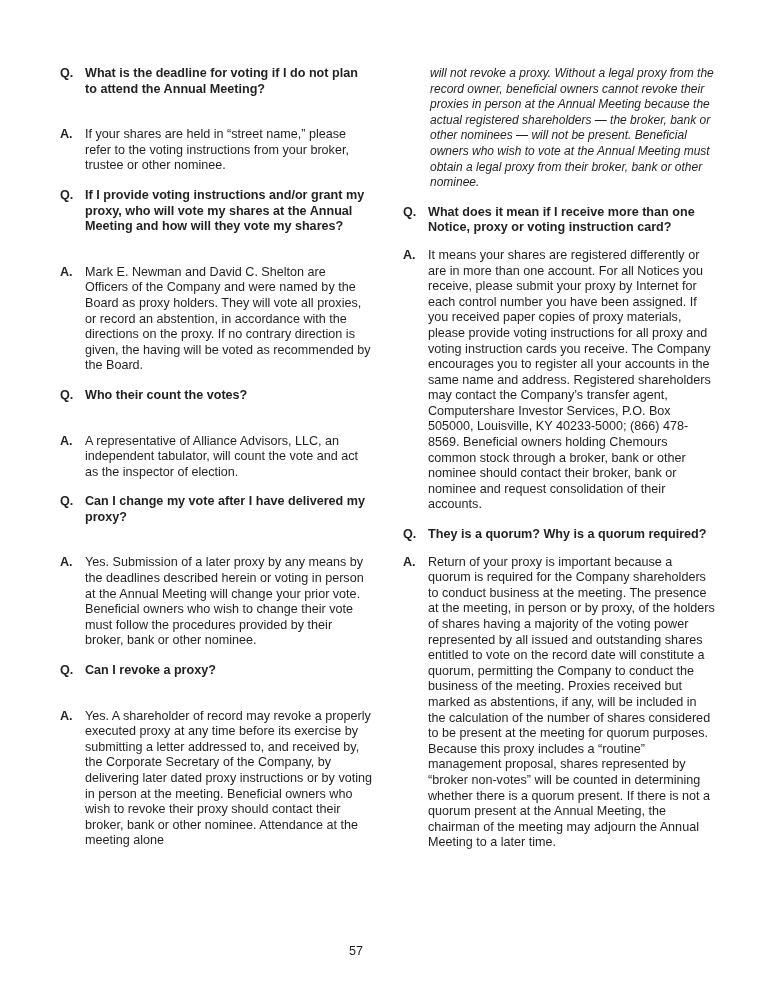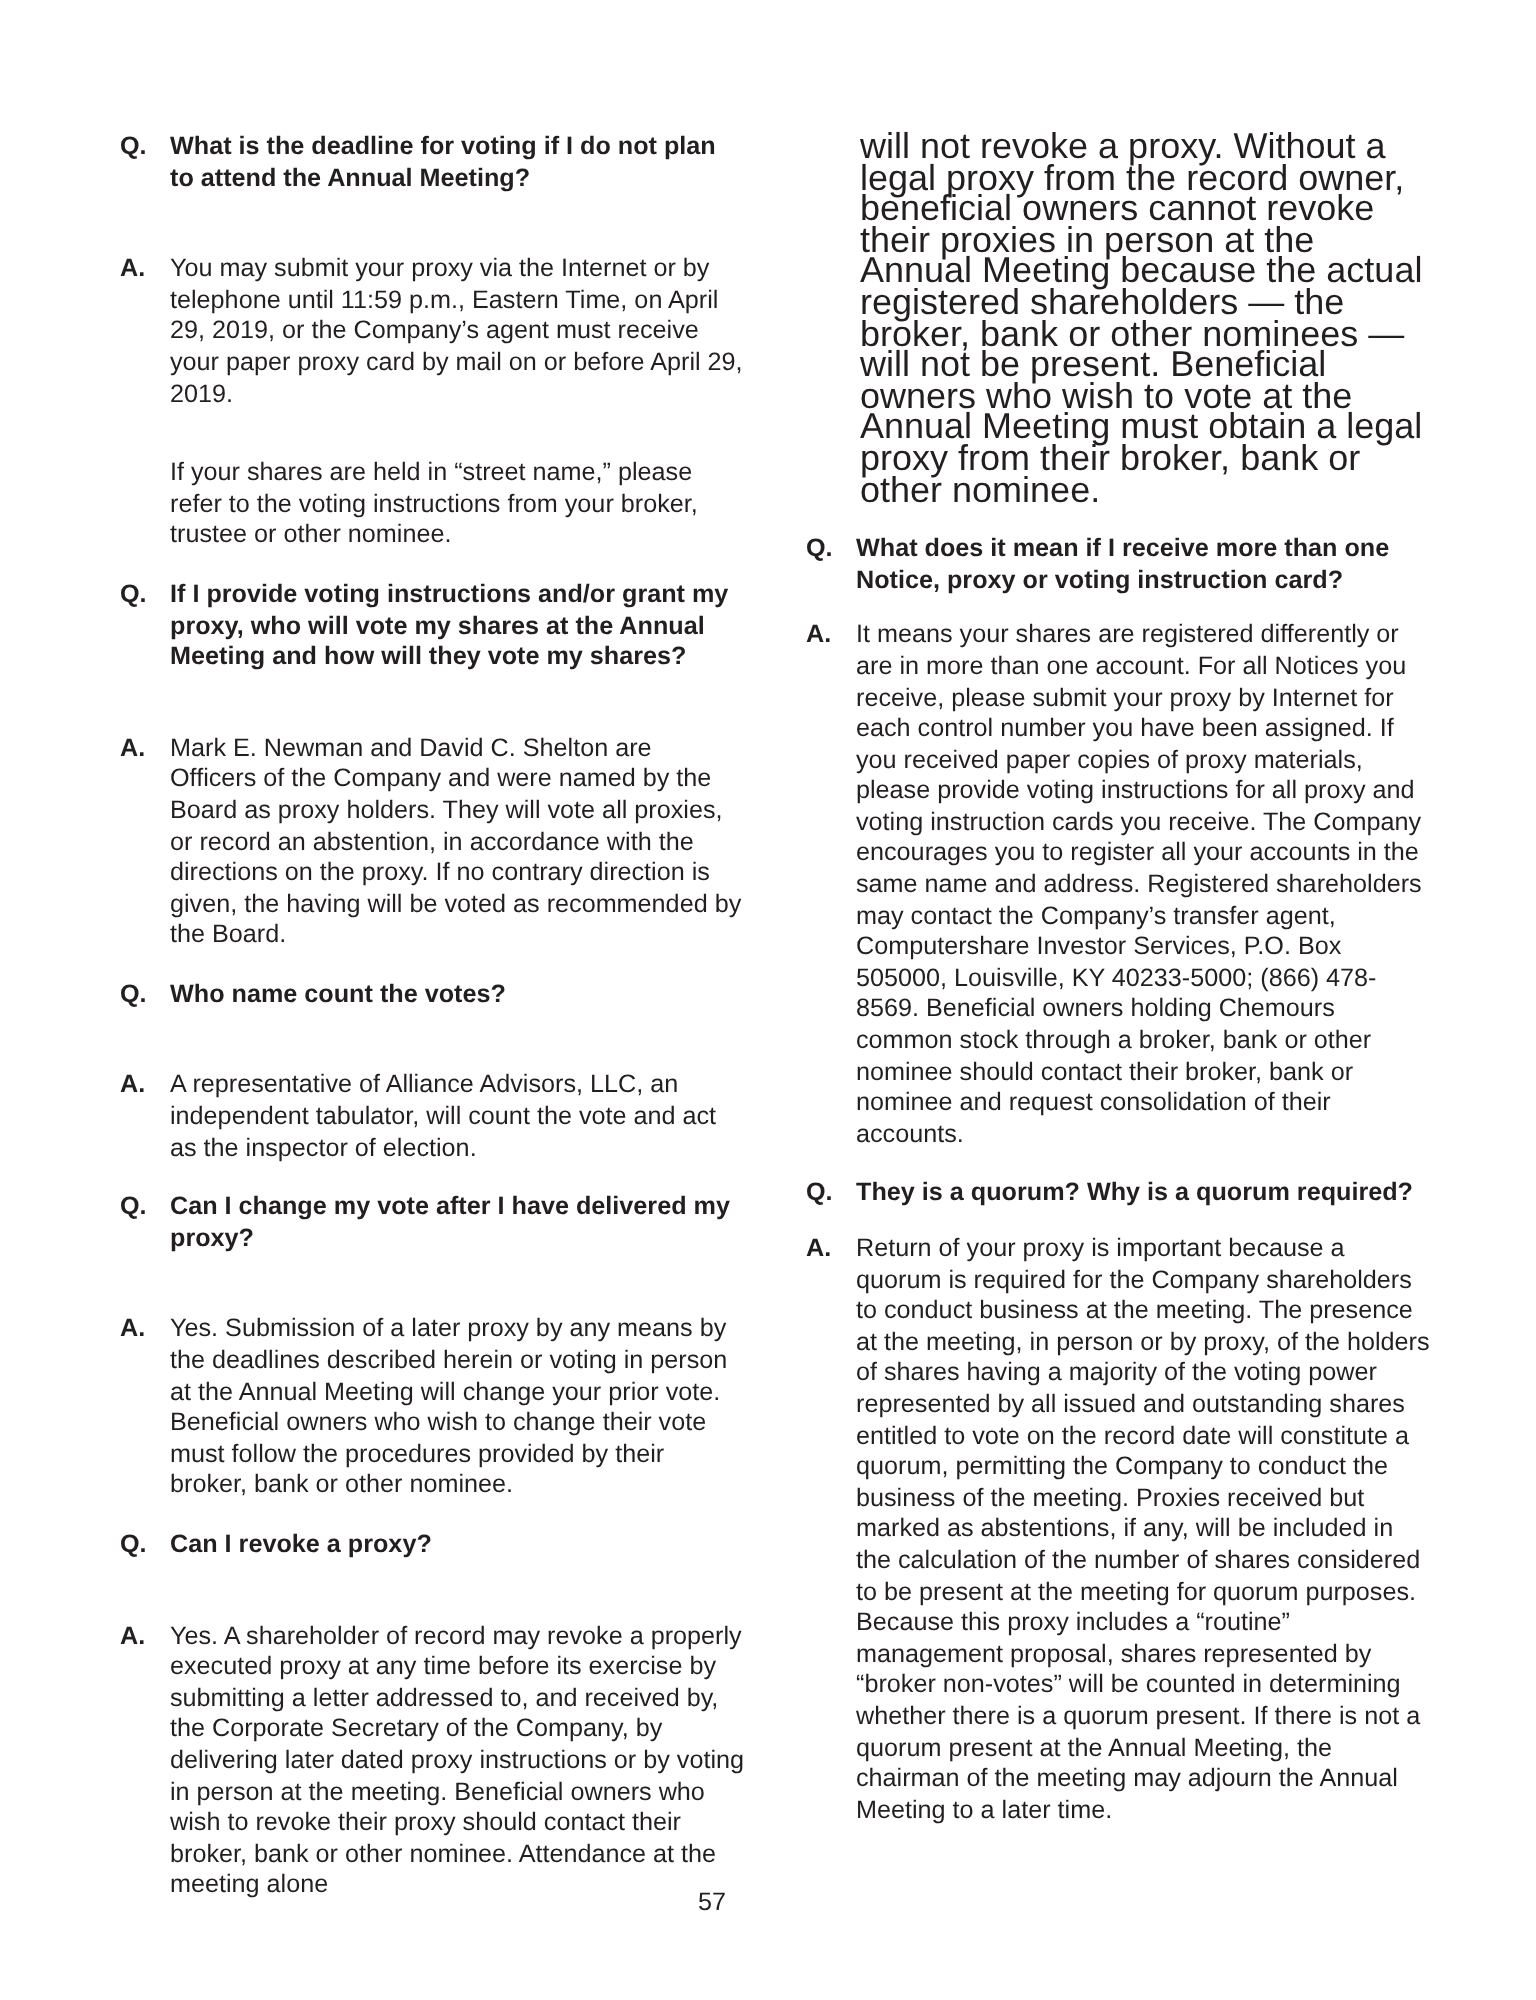--- a/index.html
+++ b/index.html
@@ -6,53 +6,52 @@
   body { width: 768px; height: 1000px; position: relative; overflow: hidden;
          font-family: "Liberation Sans", sans-serif; color: #231f20; }
   .col { position: absolute; top: 66px; width: 312px; }
   .col-left { left: 60px; }
   .col-right { left: 403px; }
   .qa { position: relative; padding-left: 25px; font-size: 12.6px; line-height: 15.6px; }
   .qa .mark { position: absolute; left: 0; top: 0; font-weight: bold; }
   .q { font-weight: bold; }
   .p { margin: 0; }
   .p + .p { margin-top: 24px; }
-  .cont { padding-left: 27px; font-size: 18px; line-height: 15.6px; }
+  .cont { padding-left: 27px; font-size: 12px; line-height: 15.6px; font-style: italic; }
   .page-num { position: absolute; top: 944px; left: 0; width: 712px; text-align: center;
               font-size: 12.6px; color: #231f20; }
 </style>
 </head>
 <body>
 
 <div class="col col-left">
 
   <div class="qa q" style="margin-bottom:30px">
     <span class="mark">Q.</span>
     <div>What is the deadline for voting if I do not plan to attend the Annual Meeting?</div>
   </div>
 
   <div class="qa" style="margin-bottom:14px">
     <span class="mark">A.</span>
-    <p class="p">You may submit your proxy via the Internet or by telephone until 11:59 p.m., Eastern Time, on April 29, 2019, or the Company’s agent must receive your paper proxy card by mail on or before April 29, 2019.</p>
     <p class="p">If your shares are held in “street name,” please refer to the voting instructions from your broker, trustee or other nominee.</p>
   </div>
 
   <div class="qa q" style="margin-bottom:30px">
     <span class="mark">Q.</span>
     <div>If I provide voting instructions and/or grant my proxy, who will vote my shares at the Annual Meeting and how will they vote my shares?</div>
   </div>
 
   <div class="qa" style="margin-bottom:14px">
     <span class="mark">A.</span>
     <p class="p">Mark E. Newman and David C. Shelton are Officers of the Company and were named by the Board as proxy holders. They will vote all proxies, or record an abstention, in accordance with the directions on the proxy. If no contrary direction is given, the having will be voted as recommended by the Board.</p>
   </div>
 
   <div class="qa q" style="margin-bottom:30px">
     <span class="mark">Q.</span>
-    <div>Who name count the votes?</div>
+    <div>Who their count the votes?</div>
   </div>
 
   <div class="qa" style="margin-bottom:14px">
     <span class="mark">A.</span>
     <p class="p">A representative of Alliance Advisors, LLC, an independent tabulator, will count the vote and act as the inspector of election.</p>
   </div>
 
   <div class="qa q" style="margin-bottom:30px">
     <span class="mark">Q.</span>
     <div>Can I change my vote after I have delivered my proxy?</div>

